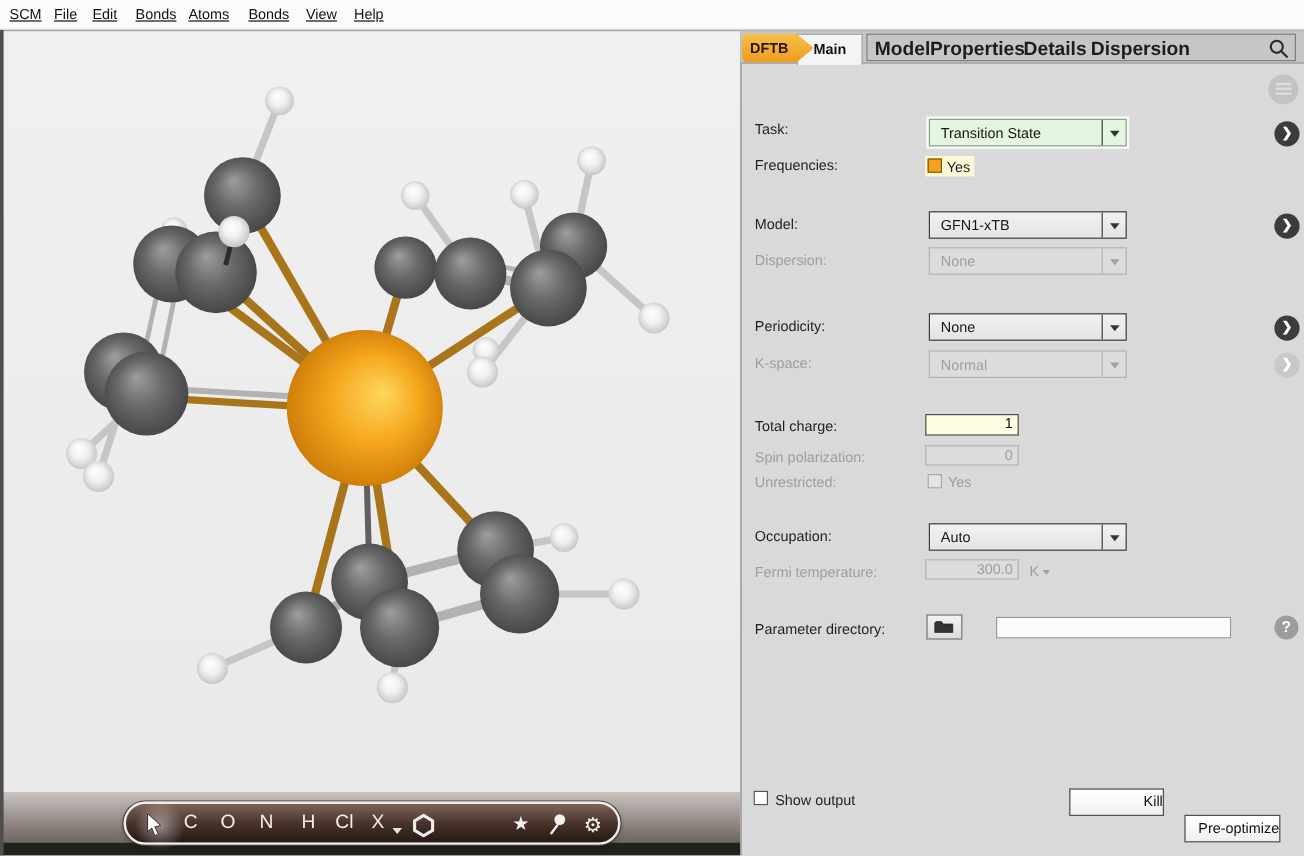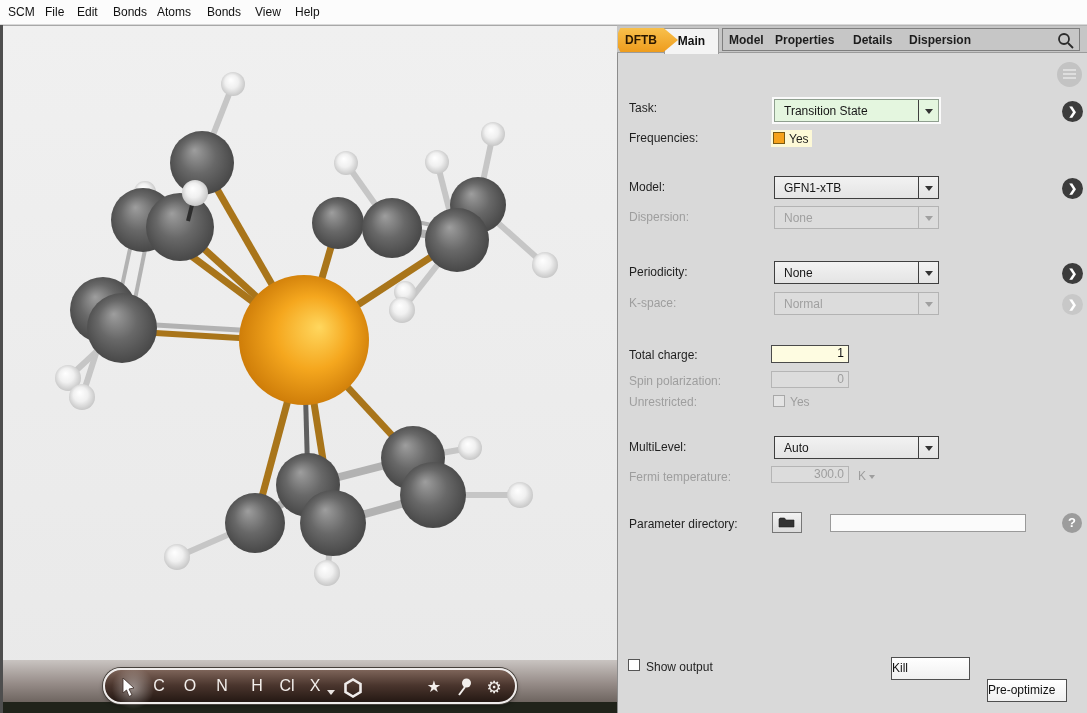--- a/index.html
+++ b/index.html
@@ -2,21 +2,21 @@
 <html><head>
 <meta charset="utf-8">
 <style>
   * { margin:0; padding:0; box-sizing:border-box; }
   html,body { width:1087px; height:713px; overflow:hidden; }
   body { font-family:"Liberation Sans", sans-serif; background:#d9d9d9; position:relative; }
   .abs { position:absolute; }
 
   
   #menubar { left:0; top:0; width:1087px; height:25px; background:#fcfcfc; border-bottom:1px solid #d8d8d8; }
-  .menu-item { position:absolute; top:5px; font-size:12px; color:#111; cursor:default; }
+  .menu-item { position:absolute; top:5px; font-size:12px; color:#111; cursor:default;text-decoration:underline; }
 
   
   #viewer { left:0; top:25px; width:617px; height:677px; background:linear-gradient(180deg,#f0f0f0 0%,#ececec 55%,#e9e9e9 100%); border-top:1px solid #a8a8a8; }
   #viewer-leftedge { left:0; top:25px; width:3px; height:688px; background:#4e4e4e; }
   #viewer-grad { left:0; top:660px; width:617px; height:42px; background:linear-gradient(180deg,#c9c4c1 0%,#978d89 55%,#6e6560 100%); }
   #viewer-dark { left:0; top:702px; width:617px; height:11px; background:#20231a; }
   #mol-svg { position:absolute; left:0; top:25px; }
 
   
   #pill { left:103px; top:668px; width:414px; height:36px; border-radius:19px;
@@ -32,21 +32,21 @@
   #panel { left:617px; top:25px; width:470px; height:688px; background:#d9d9d9; border-left:1px solid #8c8c8c; }
   #tabbar { left:617px; top:25px; width:470px; height:28px; background:#c6c6c6; border-bottom:1px solid #9b9b9b; border-top:1px solid #b2b2b2; }
   #tab-dftb { position:absolute; left:1px; top:2px; width:60px; height:24px;
               background:linear-gradient(180deg,#f8c04c 0%,#ee9c1d 100%);
               clip-path:polygon(4% 0, 76% 0, 100% 50%, 76% 100%, 4% 100%, 0 80%, 0 20%);
               z-index:3; font-weight:bold; font-size:12px; color:#2a1800; line-height:24px; padding-left:7px; cursor:pointer; }
   #tab-main { position:absolute; left:47px; top:2px; width:55px; height:26px; background:#f4f4f4;
               border:1px solid #9a9a9a; border-bottom:none; z-index:2; font-weight:bold; font-size:12px;
               color:#111; text-align:center; line-height:24px; cursor:pointer; }
   #tab-groupbox { position:absolute; left:105px; top:2px; width:358px; height:23px; border:1px solid #7f7f7f; }
-  .tab-sec { position:absolute; top:4px; font-weight:bold; font-size:12px; color:#1d1d1d; cursor:pointer; }
+  .tab-sec { position:absolute; top:4px; font-weight:bold; font-size:16px; color:#1d1d1d; cursor:pointer; }
   #search-icon { position:absolute; right:4px; top:3px; cursor:pointer; }
 
   #hamburger { left:1057px; top:62px; width:25px; height:25px; border-radius:50%; background:#c3c3c3; }
   #hamburger .bar { position:absolute; left:6px; width:13px; height:2px; background:#dedede; }
 
   .lbl { position:absolute; font-size:12px; color:#1f1f1f; white-space:nowrap; }
   .lbl.dis { color:#9e9e9e; }
 
   .dd { position:absolute; width:165px; height:23px; background:linear-gradient(180deg,#f2f2f2,#e4e4e4);
         border:1px solid #3f3f3f; font-size:12px; color:#161616; cursor:pointer; }
@@ -71,21 +71,21 @@
   .cb { position:absolute; width:12px; height:12px; background:#fff; border:1px solid #555; cursor:pointer; }
   .cb.orange { background:#f6a21b; border:1px solid #7a5a10; }
   .cb.dis { background:#e4e4e4; border:1px solid #a8a8a8; cursor:default; }
   #freq-strip { position:absolute; left:771px; top:130px; width:41px; height:17px; background:#fdf9d7; }
 
   .unit { position:absolute; font-size:12px; color:#9e9e9e; }
   .unit .tri { display:inline-block; width:0; height:0; border-left:3.5px solid transparent;
                border-right:3.5px solid transparent; border-top:4px solid #9e9e9e; margin-left:3px; vertical-align:middle; }
 
   .btn { position:absolute; height:23px; background:linear-gradient(180deg,#ffffff,#f0f0f0);
-         border:1px solid #4f4f4f; font-size:12px; color:#111; text-align:left; line-height:21px; cursor:pointer; }
+         border:1px solid #4f4f4f; font-size:12px; color:#111; text-align:right; line-height:21px; cursor:pointer; }
 
   #folder-btn { position:absolute; left:772px; top:512px; width:30px; height:21px;
                 background:linear-gradient(180deg,#f3f3f3,#dcdcdc); border:1px solid #777; cursor:pointer; }
   #help-circle { position:absolute; left:1062px; top:513px; width:20px; height:20px; border-radius:50%;
                  background:#9c9c9c; color:#fff; font-weight:bold; font-size:13px; text-align:center; line-height:20px; cursor:pointer; }
 </style>
 </head>
 <body>
 
 <div id="menubar" class="abs">
@@ -285,21 +285,21 @@
 <span class="lbl" style="left:629px;top:348px">Total charge:</span>
 <div class="inputbox in-yellow" style="left:771px;top:345px;width:78px;height:18px">1</div>
 
 <span class="lbl dis" style="left:629px;top:374px">Spin polarization:</span>
 <div class="inputbox in-dis" style="left:771px;top:371px;width:78px;height:17px">0</div>
 
 <span class="lbl dis" style="left:629px;top:395px">Unrestricted:</span>
 <div class="cb dis" style="left:773px;top:395px"></div>
 <span class="lbl dis" style="left:790px;top:395px">Yes</span>
 
-<span class="lbl" style="left:629px;top:440px">MultiLevel:</span>
+<span class="lbl" style="left:629px;top:440px">Occupation:</span>
 <div class="dd" style="left:774px;top:436px">
   <span class="dd-text">Auto</span>
   <span class="dd-arrowbox">
       <span class="tri"></span>
     </span>
 </div>
 
 <span class="lbl dis" style="left:629px;top:470px">Fermi temperature:</span>
 <div class="inputbox in-dis" style="left:771px;top:466px;width:78px;height:17px">300.0</div>
 <span class="unit" style="left:858px;top:469px"><span>K</span><span class="tri"></span></span>

